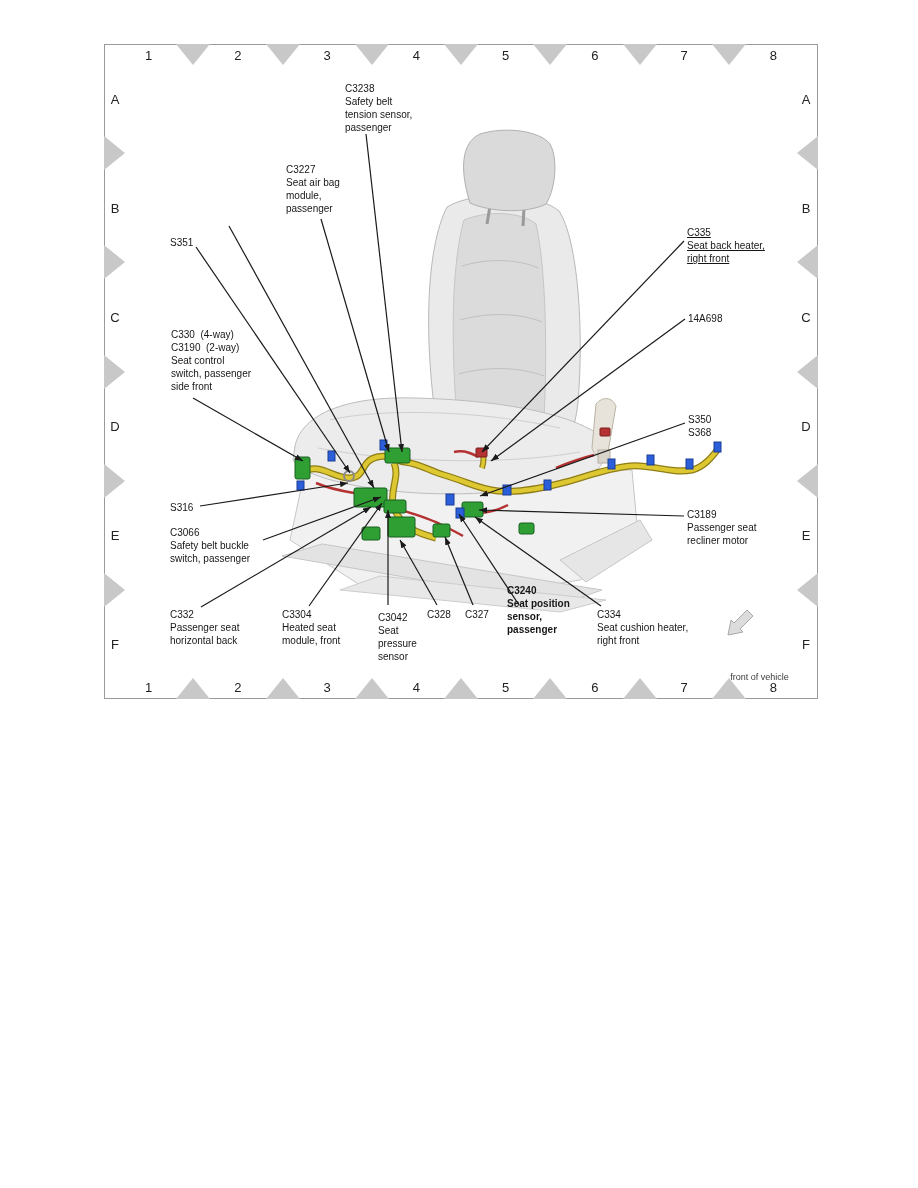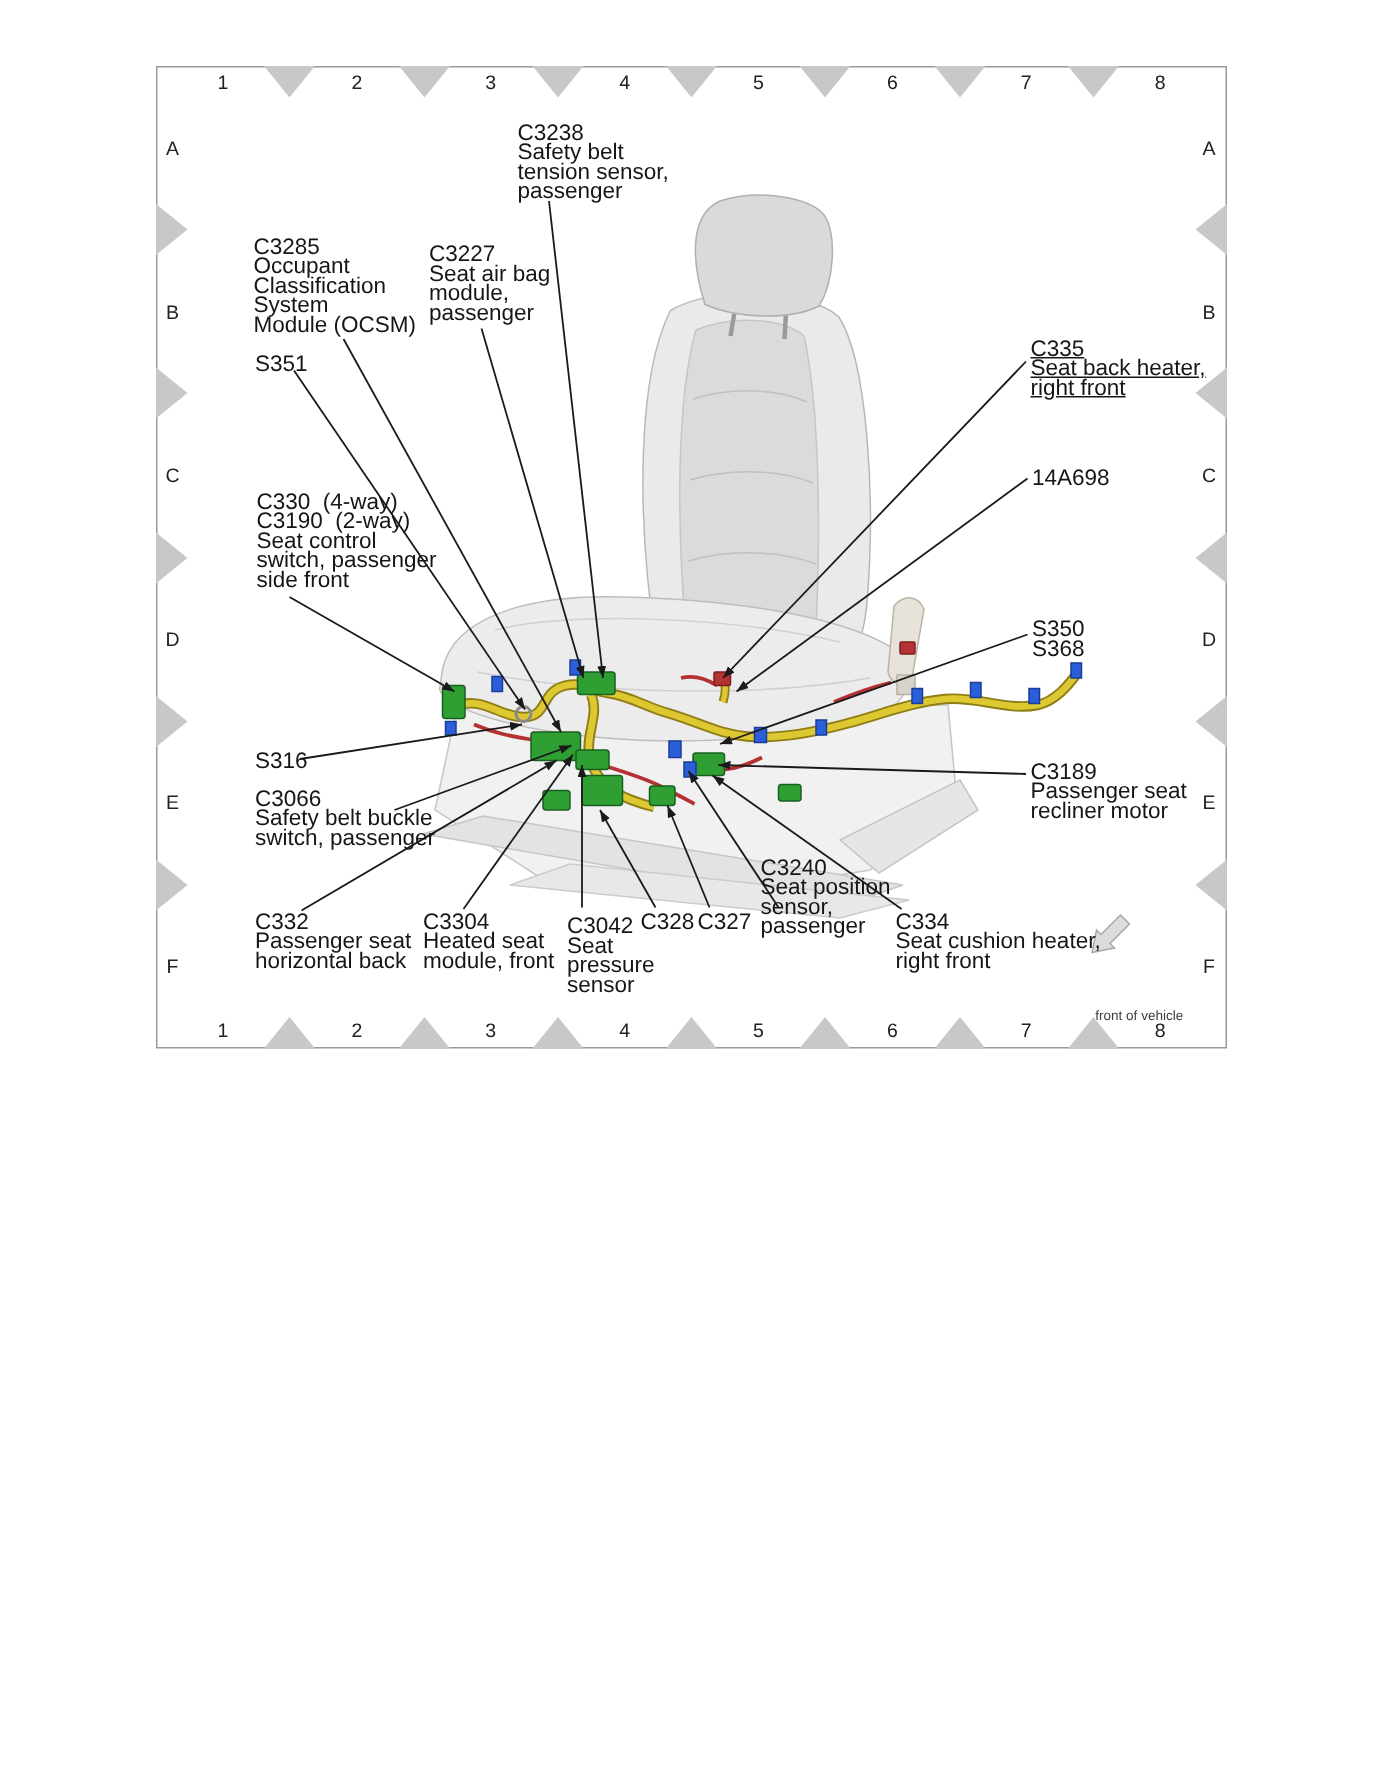--- a/index.html
+++ b/index.html
@@ -10,21 +10,21 @@
         font-family:"Liberation Sans",sans-serif;}
   #frame{position:absolute;border:1px solid var(--frame);background:transparent;}
   #artwork{position:absolute;left:0;top:0;pointer-events:none;}
   .gridlab{position:absolute;font-size:13px;color:#222;transform:translate(-50%,-50%);
            font-family:"Liberation Sans",sans-serif;}
   .tri{position:absolute;width:0;height:0;}
   .tri.down{border-left:17px solid transparent;border-right:17px solid transparent;border-top:21px solid var(--tri);}
   .tri.up{border-left:17px solid transparent;border-right:17px solid transparent;border-bottom:21px solid var(--tri);}
   .tri.right{border-top:17px solid transparent;border-bottom:17px solid transparent;border-left:21px solid var(--tri);}
   .tri.left{border-top:17px solid transparent;border-bottom:17px solid transparent;border-right:21px solid var(--tri);}
-  .callout{position:absolute;font-size:15px;line-height:13px;color:var(--text);}
+  .callout{position:absolute;font-size:10px;line-height:13px;color:var(--text);}
   .callout-line{white-space:pre;}
   #front-arrow-label{position:absolute;font-size:9px;color:#3c3c3c;transform:translateX(-50%);}
 </style>
 </head>
 <body>
 
 <div id="page">
 
   <div id="frame" style="left: 104px; top: 44px; width: 712px; height: 653px;"></div>
 
@@ -191,27 +191,20 @@
     <div class="tri right" style="left: 104px; top: 463.667px;"></div>
     <div class="tri left" style="left: 797px; top: 463.667px;"></div>
     <div class="tri right" style="left: 104px; top: 572.833px;"></div>
     <div class="tri left" style="left: 797px; top: 572.833px;"></div>
     <div class="callout" style="left: 345px; top: 82px;">
       <div class="callout-line">C3238</div>
       <div class="callout-line">Safety belt</div>
       <div class="callout-line">tension sensor,</div>
       <div class="callout-line">passenger</div>
     </div>
-    <div class="callout" style="left: 169px; top: 158px;">
-      <div class="callout-line">C3285</div>
-      <div class="callout-line">Occupant</div>
-      <div class="callout-line">Classification</div>
-      <div class="callout-line">System</div>
-      <div class="callout-line">Module (OCSM)</div>
-    </div>
     <div class="callout" style="left: 286px; top: 163px;">
       <div class="callout-line">C3227</div>
       <div class="callout-line">Seat air bag</div>
       <div class="callout-line">module,</div>
       <div class="callout-line">passenger</div>
     </div>
     <div class="callout" style="left: 170px; top: 236px;">
       <div class="callout-line">S351</div>
     </div>
     <div class="callout" style="left: 171px; top: 328px;">
@@ -244,21 +237,21 @@
       <div class="callout-line">Seat</div>
       <div class="callout-line">pressure</div>
       <div class="callout-line">sensor</div>
     </div>
     <div class="callout" style="left: 427px; top: 608px;">
       <div class="callout-line">C328</div>
     </div>
     <div class="callout" style="left: 465px; top: 608px;">
       <div class="callout-line">C327</div>
     </div>
-    <div class="callout" style="left: 507px; top: 572px;">
+    <div class="callout" style="left: 507px; top: 584px; font-weight: bold;">
       <div class="callout-line">C3240</div>
       <div class="callout-line">Seat position</div>
       <div class="callout-line">sensor,</div>
       <div class="callout-line">passenger</div>
     </div>
     <div class="callout" style="left: 597px; top: 608px;">
       <div class="callout-line">C334</div>
       <div class="callout-line">Seat cushion heater,</div>
       <div class="callout-line">right front</div>
     </div>

